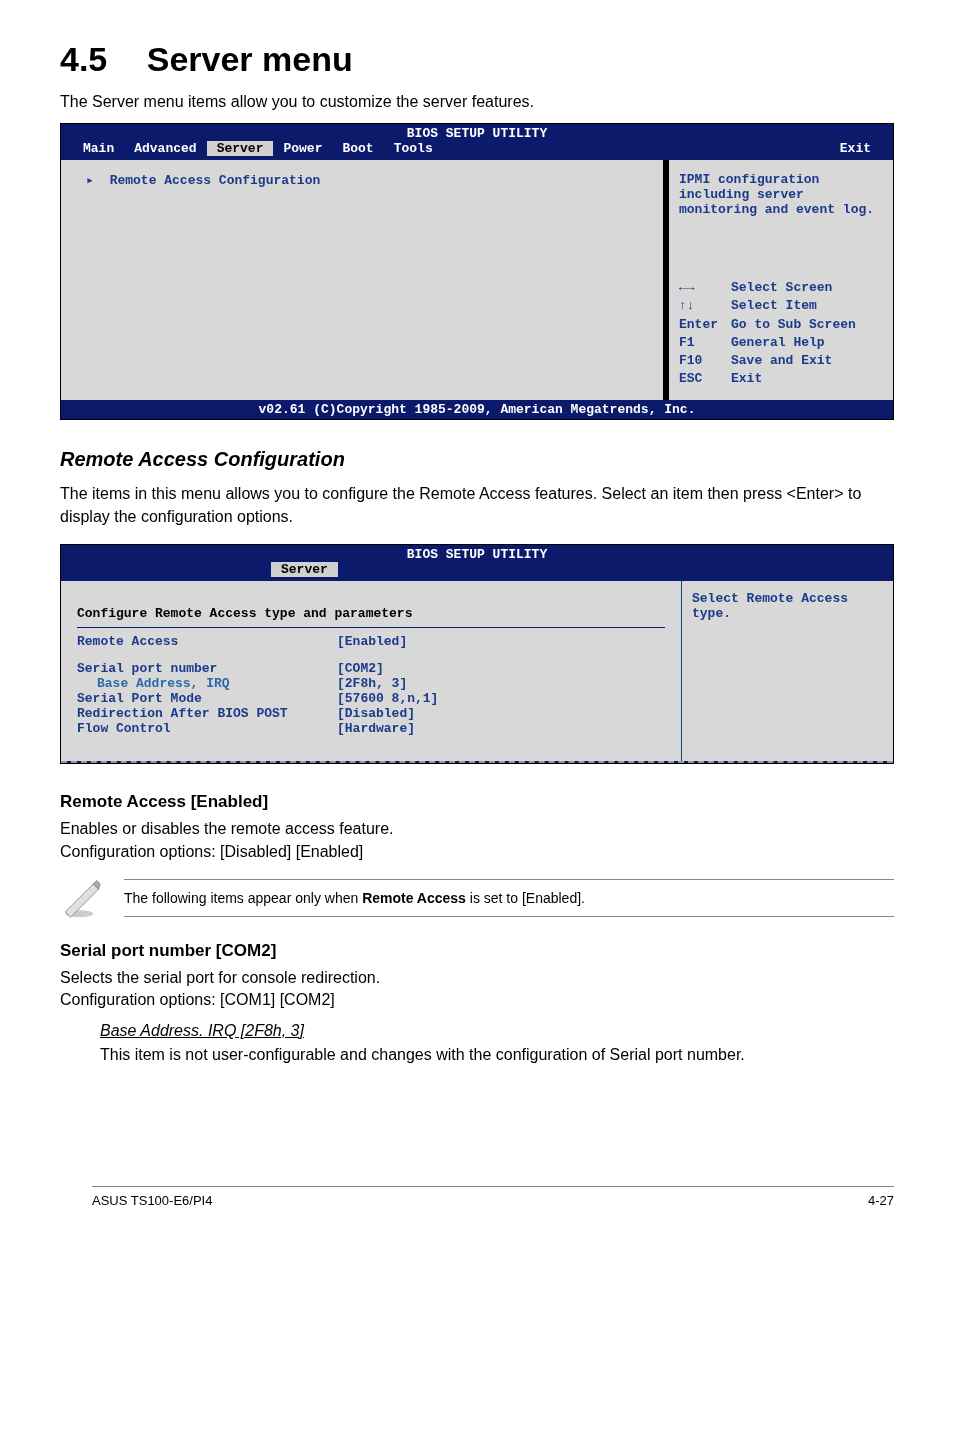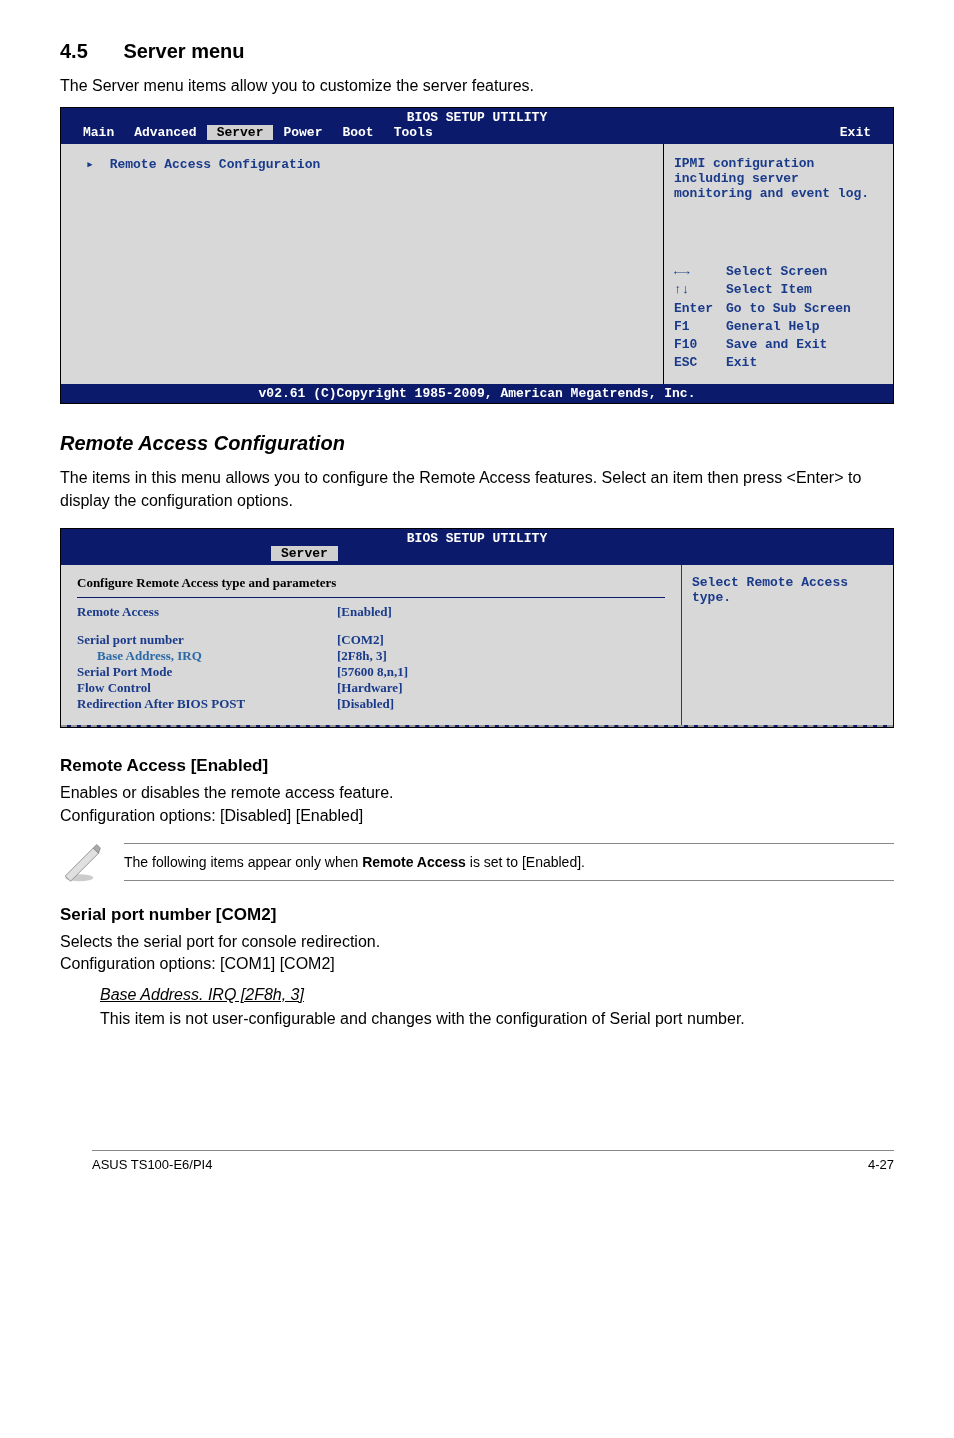--- a/index.html
+++ b/index.html
@@ -4,21 +4,21 @@
   <style>
     * { margin: 0; padding: 0; box-sizing: border-box; }
     body {
       font-family: Arial, Helvetica, sans-serif;
       background: #fff;
       color: #000;
       width: 954px;
       padding: 40px 60px 20px 60px;
     }
     h1.section-title {
-      font-size: 20px;
+      font-size: 34px;
       font-weight: bold;
       margin-bottom: 12px;
     }
     h1.section-title .num { display: inline-block; margin-right: 30px; }
     p.intro { font-size: 16px; margin-bottom: 10px; line-height: 1.4; }
     .bios-box {
       font-family: "Courier New", monospace;
       font-size: 13px;
       color: #3ed5d8;
       background: #0b1a6b;
@@ -50,21 +50,21 @@
       flex: 1;
       background: #d8d8d8;
       padding: 12px 16px;
       color: #1a3a8a;
       font-weight: bold;
     }
     .bios-left .arrow { color: #1a3a8a; margin-right: 8px; }
     .bios-right {
       width: 230px;
       background: #d8d8d8;
-      border-left: 1px solid #000000;
+      border-left: 6px solid #000000;
       padding: 12px 10px;
       color: #1a3a8a;
       font-weight: bold;
       display: flex;
       flex-direction: column;
       justify-content: space-between;
       gap: 23px;
     }
     .bios-help-keys { line-height: 1.4; }
     .bios-help-keys .row { display: flex; }
@@ -84,22 +84,21 @@
     }
     .bios-body2 {
       display: flex;
       background: #d8d8d8;
       min-height: 160px;
       color: #1a3a8a;
       font-weight: bold;
     }
     .bios-left2 {
       flex: 1;
-      padding: 10px 16px;
-      font-family: Liberation Serif, serif;
+      padding: 25px 16px;
     }
     .bios-left2 .header-line {
       color: #000;
       padding-bottom: 6px;
       border-bottom: 1px solid #0b1a6b;
       margin-bottom: 6px;
     }
     .bios-right2 {
       width: 212px;
       border-left: 1px solid #0c4a6e;
@@ -236,26 +235,26 @@
         </div>
       <div class="setting-row">
           <span class="setting-label setting-indent">Base Address, IRQ</span>
           <span>[2F8h, 3]</span>
         </div>
       <div class="setting-row">
           <span class="setting-label">Serial Port Mode</span>
           <span>[57600 8,n,1]</span>
         </div>
       <div class="setting-row">
+          <span class="setting-label">Redirection After BIOS POST</span>
+          <span>[Disabled]</span>
+        </div>
+      <div class="setting-row">
           <span class="setting-label">Flow Control</span>
           <span>[Hardware]</span>
-        </div>
-      <div class="setting-row">
-          <span class="setting-label">Redirection After BIOS POST</span>
-          <span>[Disabled]</span>
         </div>
     </div>
     <div class="bios-right2">
       <div>Select Remote Access type.</div>
     </div>
   </div>
   <div class="dashed-bottom"></div>
 </div>
 
 <h3 class="item-heading">Remote Access [Enabled]</h3>

